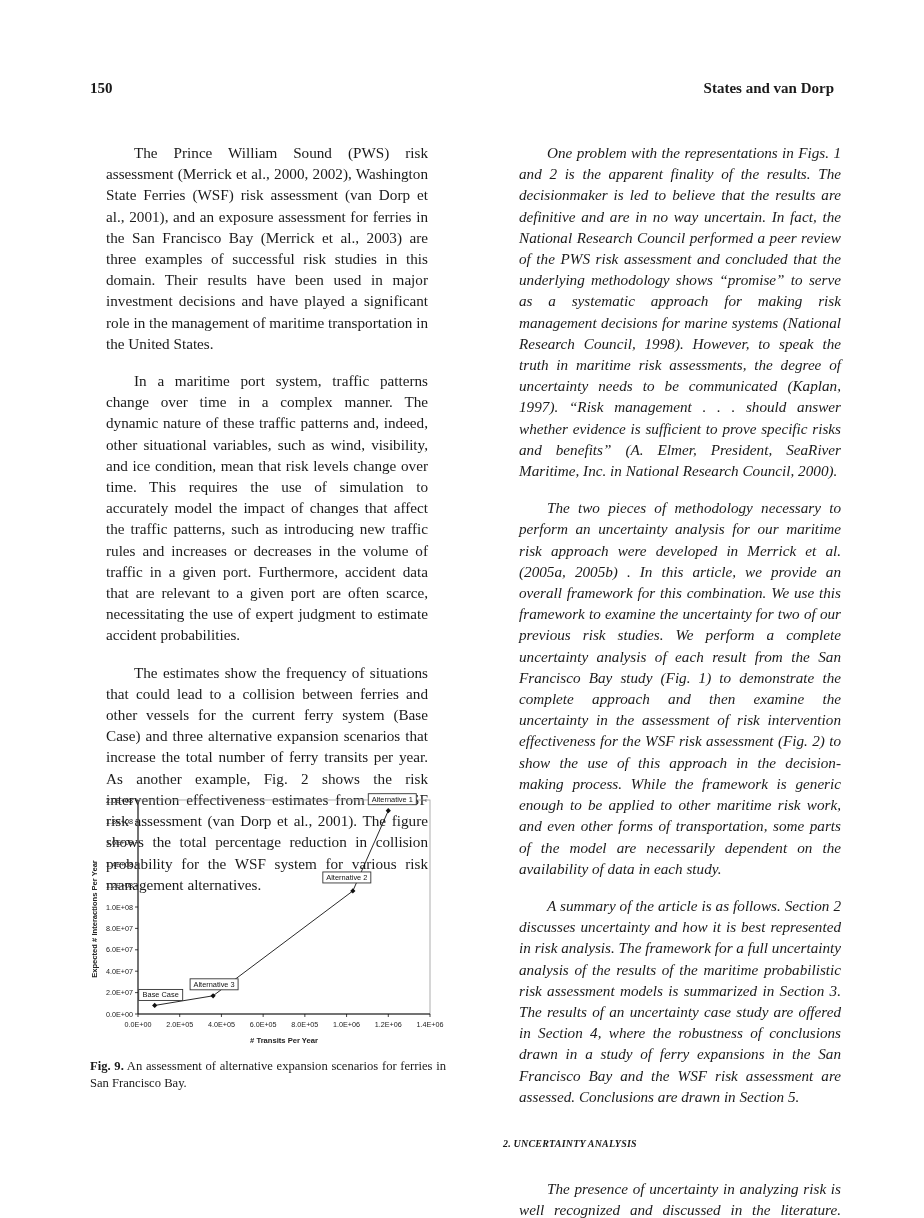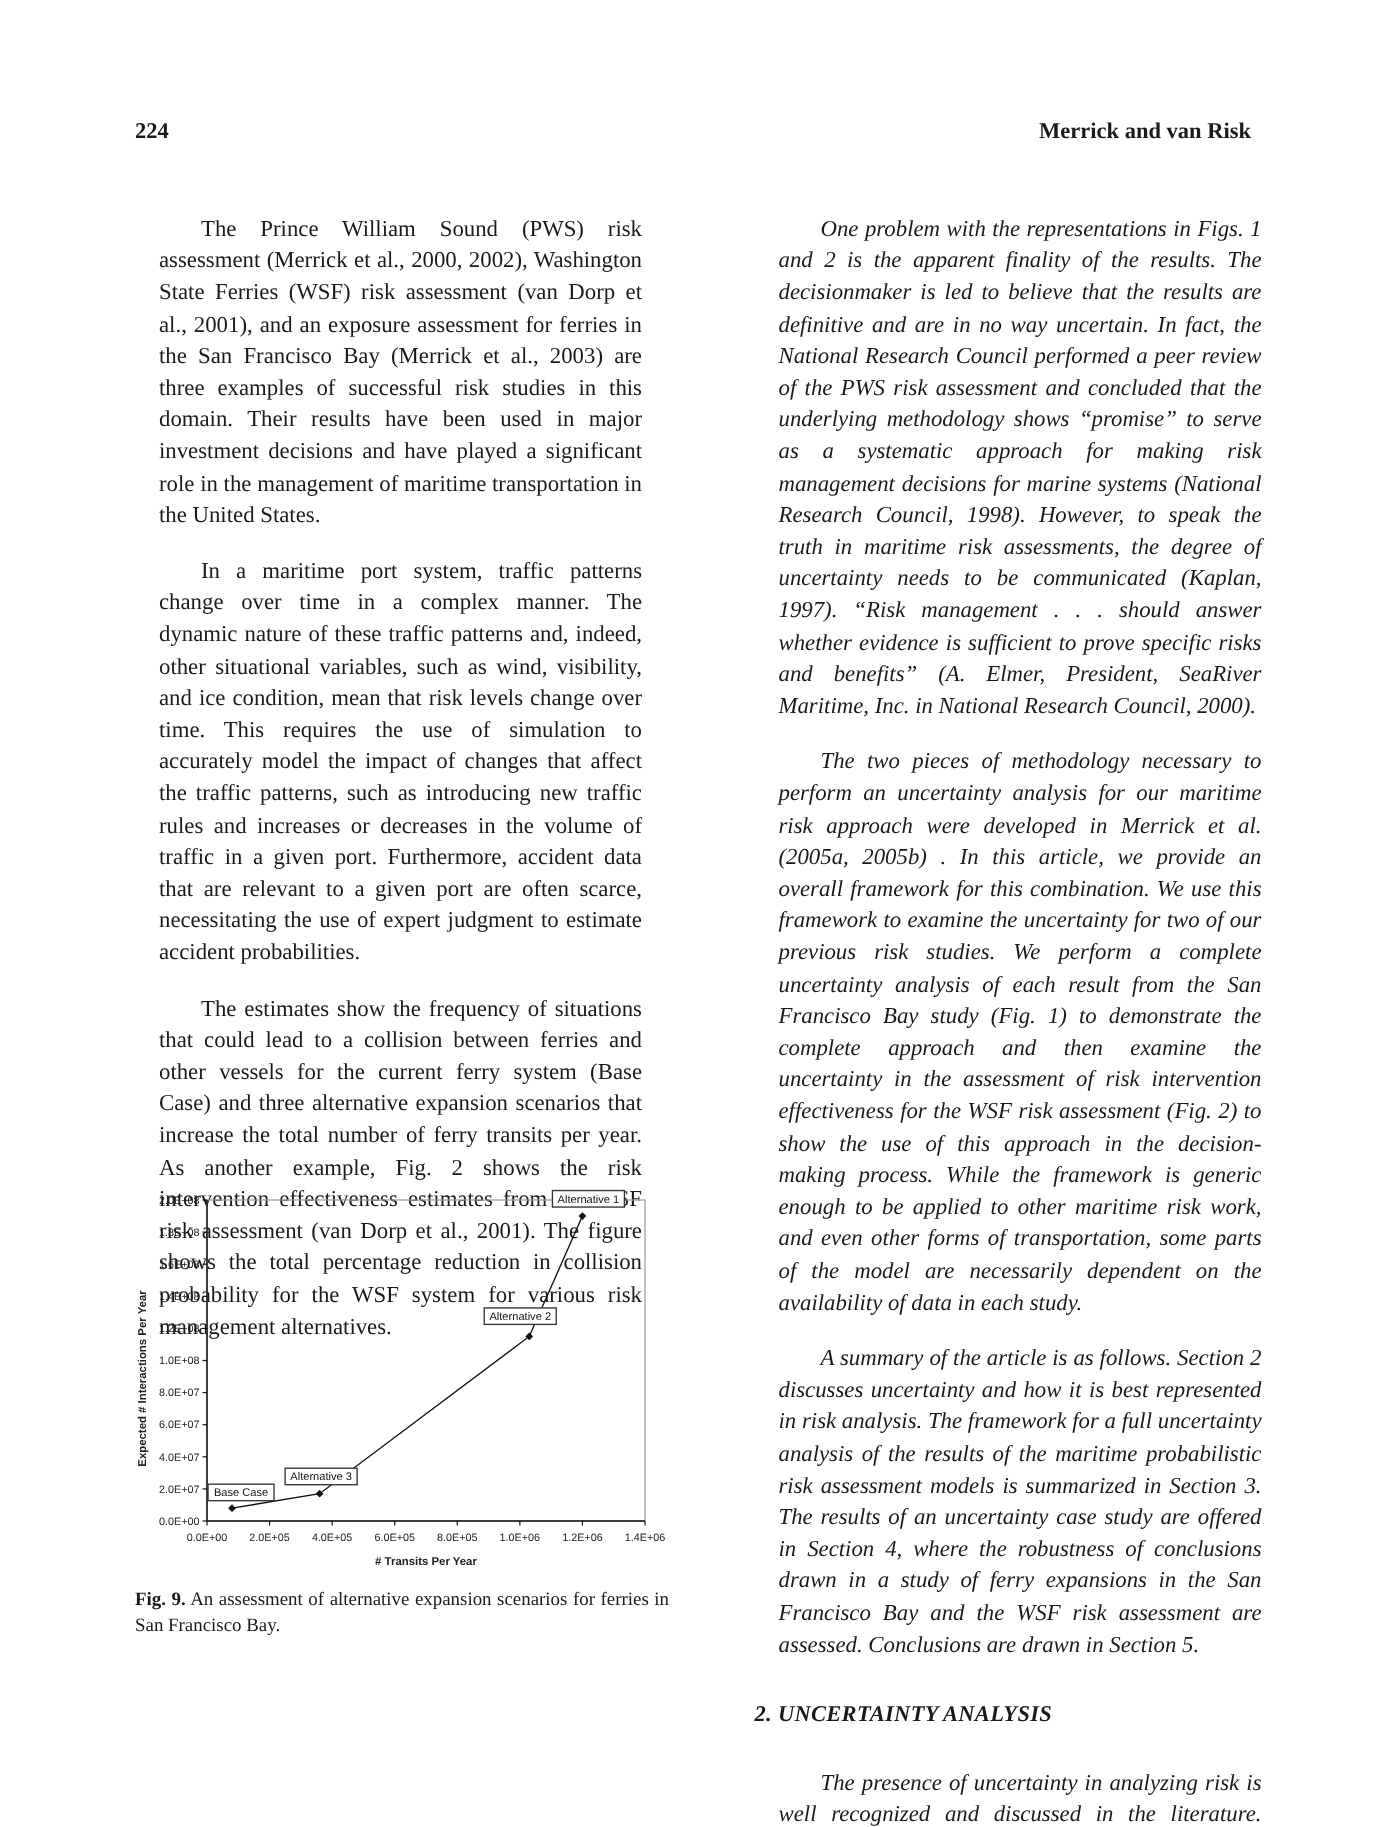--- a/index.html
+++ b/index.html
@@ -3,34 +3,34 @@
 <meta charset="utf-8">
 <style>
   html, body { margin: 0; padding: 0; background: #ffffff; }
   body { width: 924px; height: 1218px; position: relative; overflow: hidden; color: #1a1a1a; font-family: "Liberation Serif", "DejaVu Serif", serif; }
   .page-number { position: absolute; left: 90px; top: 80px; font-weight: bold; font-size: 15px; }
   .running-head { position: absolute; right: 90px; top: 80px; font-weight: bold; font-size: 15px; }
   .col { position: absolute; font-size: 15.2px; line-height: 21.2px; text-align: justify; }
   .col-left { left: 90px; top: 126px; width: 354px; }
   .col-right { left: 503px; top: 126px; width: 354px; font-style: italic; }
   .col p { margin: 16px; text-indent: 28px; }
-  .section-heading { font-weight: bold; font-size: 15px; margin: 26px 0 24px 0; text-indent: 0; letter-spacing: 0.2px; }
+  .section-heading { font-weight: bold; font-size: 10px; margin: 26px 0 24px 0; text-indent: 0; letter-spacing: 0.2px; }
   .figure { position: absolute; left: 84px; top: 784px; width: 370px; height: 262px; }
   .figure svg { display: block; }
   .caption { position: absolute; left: 90px; top: 1058px; width: 356px; font-size: 12.6px; line-height: 17px; text-align: justify; }
   .caption .label { font-weight: bold; }
   .tick-label { font-family: "Liberation Sans", "DejaVu Sans", sans-serif; font-size: 7.2px; fill: #222; }
   .axis-title { font-family: "Liberation Sans", "DejaVu Sans", sans-serif; font-size: 7.6px; font-weight: bold; fill: #222; }
   .pt-label { font-family: "Liberation Sans", "DejaVu Sans", sans-serif; font-size: 7.4px; fill: #111; }
 </style>
 </head>
 <body>
 
-<div class="page-number">224</div>
-<div class="running-head">Merrick and van Risk</div>
+<div class="page-number">150</div>
+<div class="running-head">States and van Dorp</div>
 
 <div class="col col-left">
   <p>The Prince William Sound (PWS) risk assessment (Merrick et al., 2000, 2002), Washington State Ferries (WSF) risk assessment (van Dorp et al., 2001), and an exposure assessment for ferries in the San Francisco Bay (Merrick et al., 2003) are three examples of successful risk studies in this domain. Their results have been used in major investment decisions and have played a significant role in the management of maritime transportation in the United States.</p>
   <p>In a maritime port system, traffic patterns change over time in a complex manner. The dynamic nature of these traffic patterns and, indeed, other situational variables, such as wind, visibility, and ice condition, mean that risk levels change over time. This requires the use of simulation to accurately model the impact of changes that affect the traffic patterns, such as introducing new traffic rules and increases or decreases in the volume of traffic in a given port. Furthermore, accident data that are relevant to a given port are often scarce, necessitating the use of expert judgment to estimate accident probabilities.</p>
   <p>The estimates show the frequency of situations that could lead to a collision between ferries and other vessels for the current ferry system (Base Case) and three alternative expansion scenarios that increase the total number of ferry transits per year. As another example, Fig. 2 shows the risk intervention effectiveness estimates from the WSF risk assessment (van Dorp et al., 2001). The figure shows the total percentage reduction in collision probability for the WSF system for various risk management alternatives.</p>
 </div>
 
 <div class="figure">
   <svg id="chart" width="370" height="262" viewBox="0 0 370 262">
       <rect x="54" y="16" width="292" height="214" fill="none" stroke="#9a9a9a" stroke-width="0.8"></rect>

